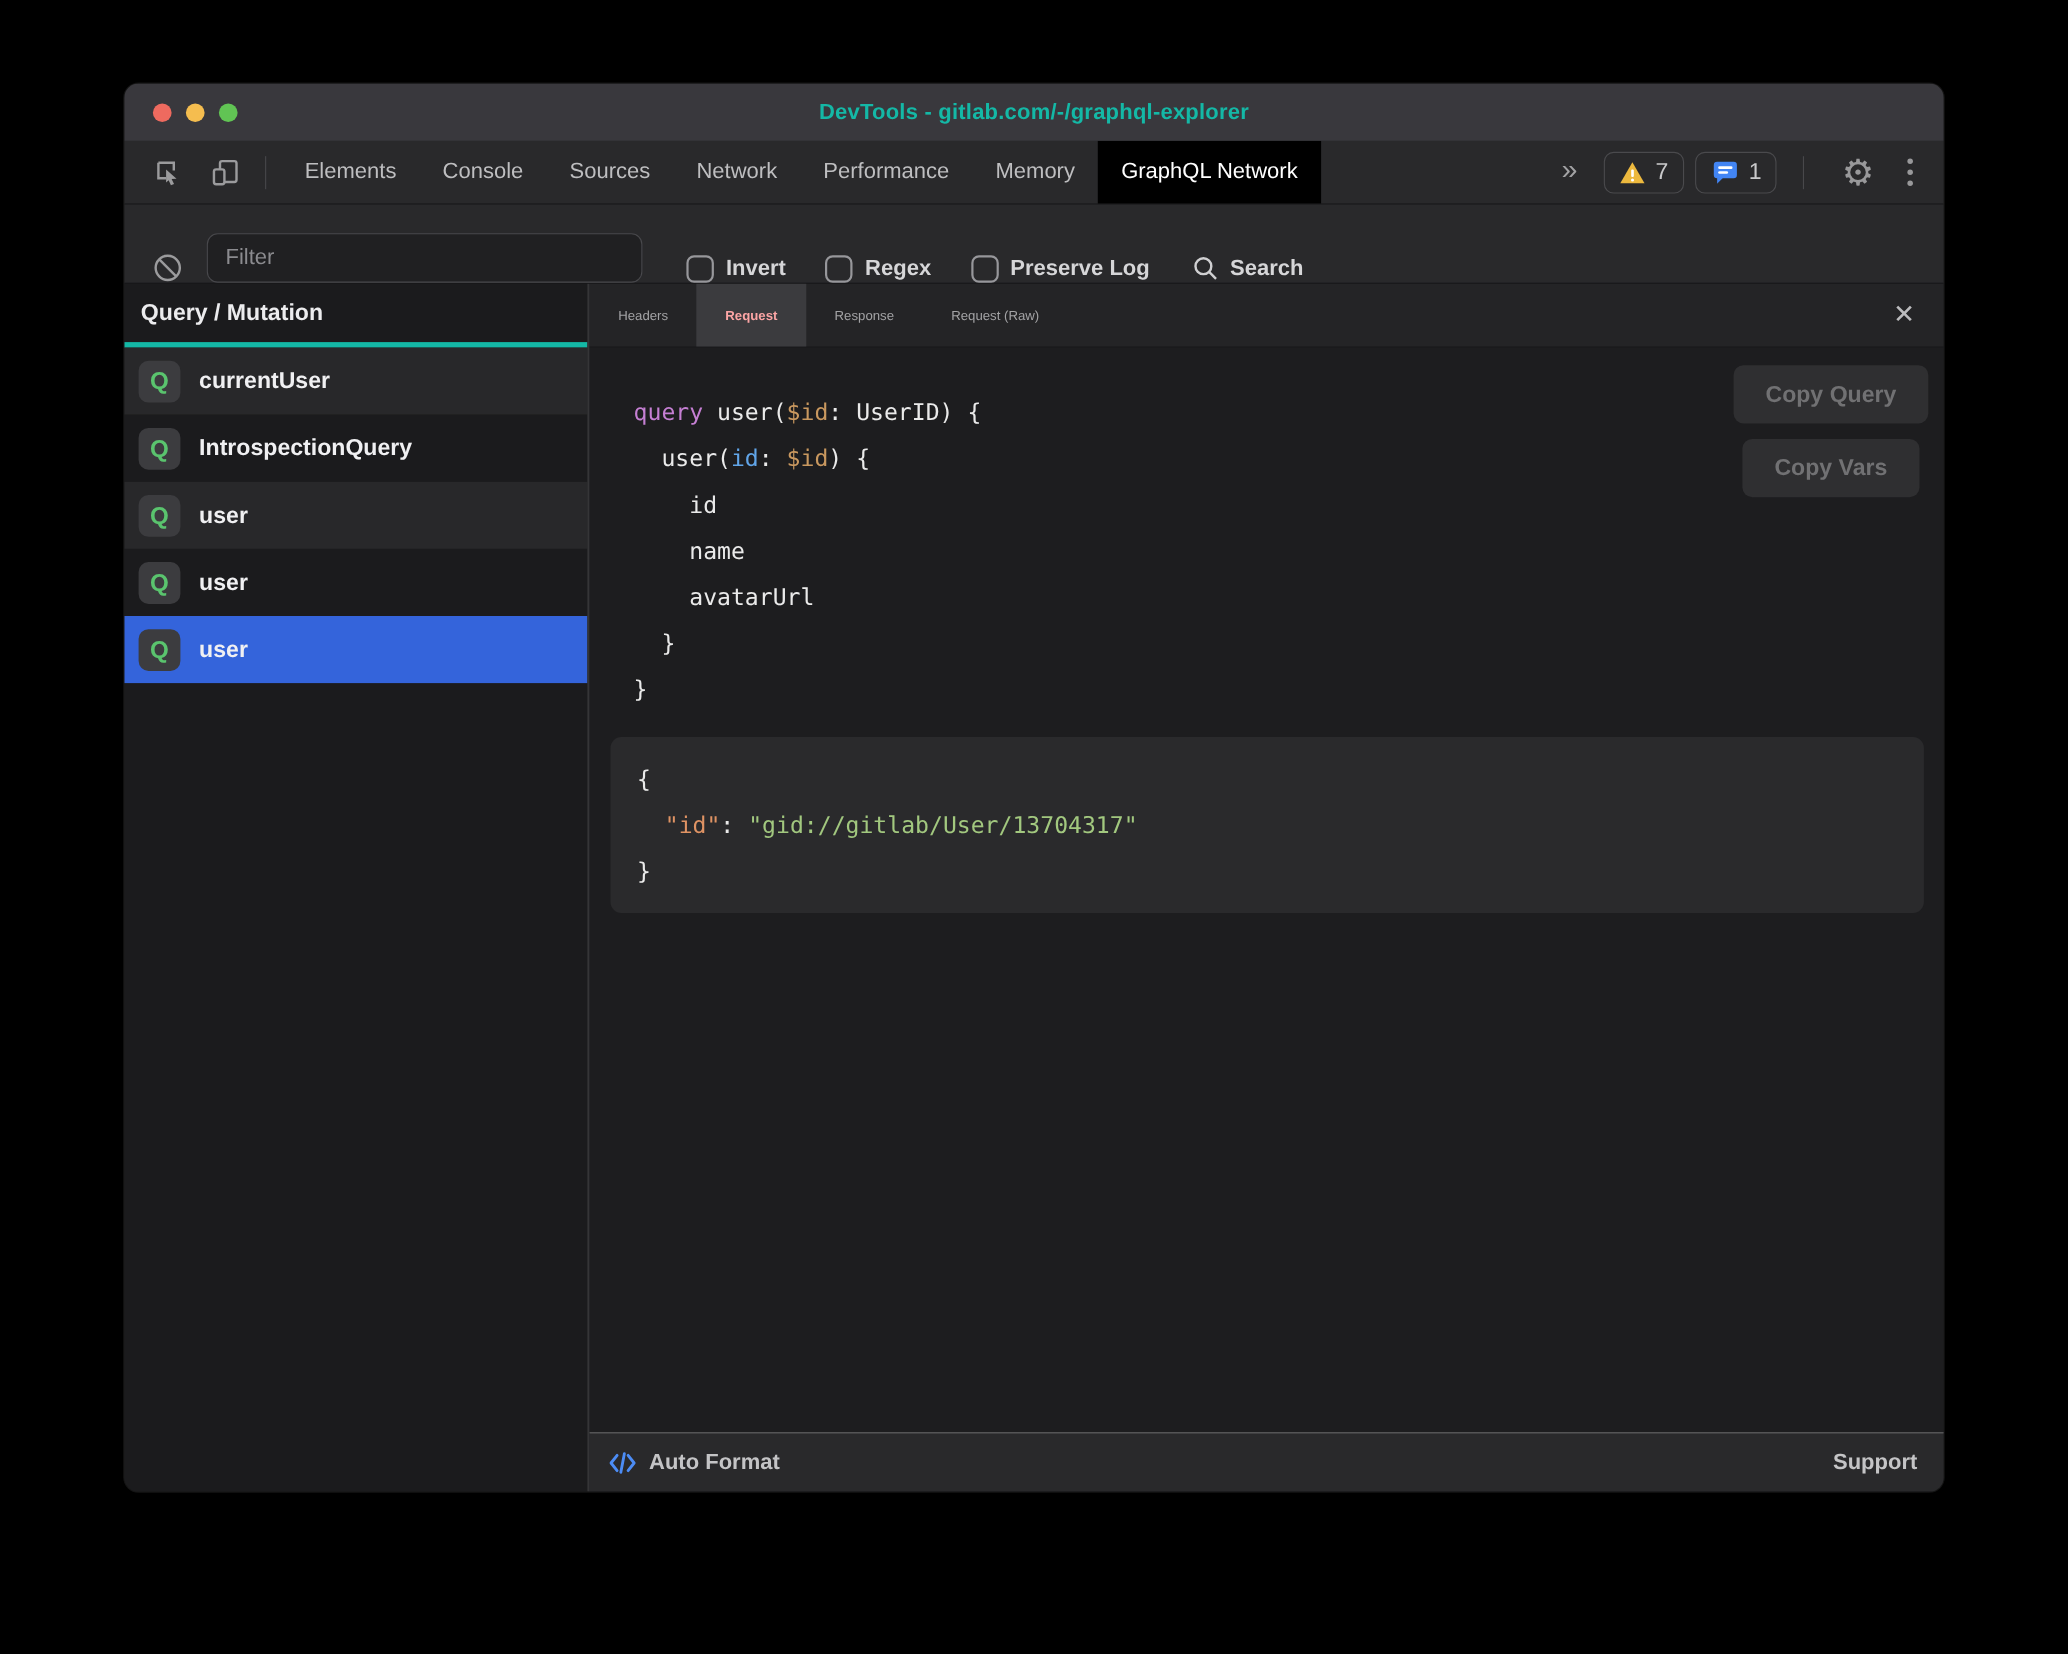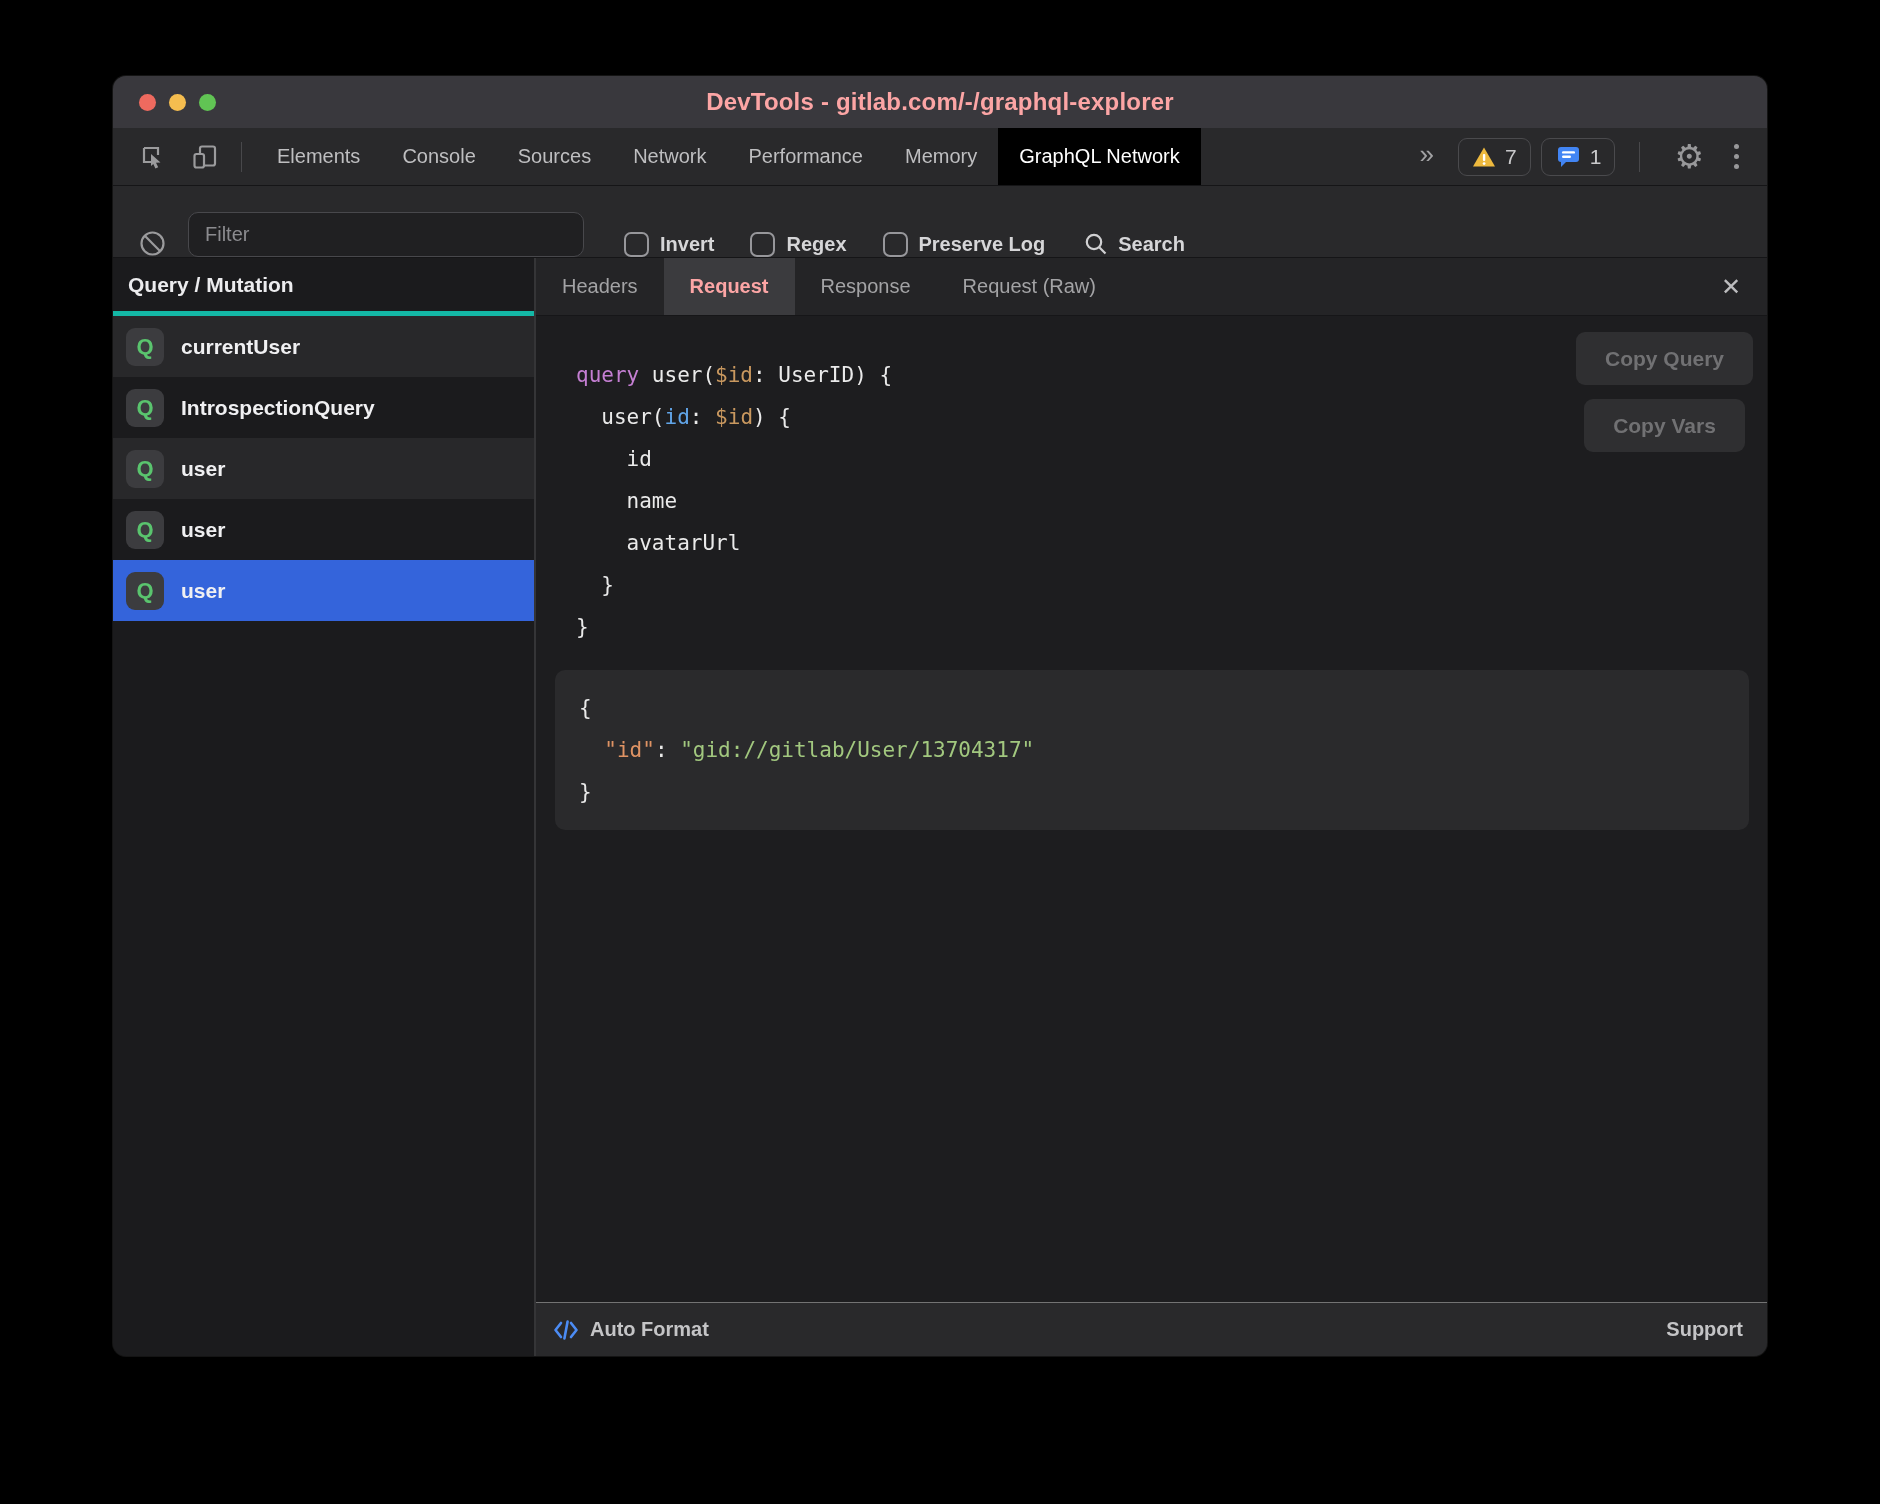--- a/index.html
+++ b/index.html
@@ -10,21 +10,21 @@
             background:#1d1d1f; border-radius:13px; overflow:hidden;
             box-shadow:0 0 0 1px rgba(255,255,255,0.08), 0 30px 80px rgba(0,0,0,0.8);
             display:flex; flex-direction:column; }
 
   
   .titlebar { height:52px; background:#39383d; flex:0 0 auto; position:relative;
               display:flex; align-items:center; justify-content:center; }
   .traffic { position:absolute; left:26px; top:0; height:100%; display:flex; align-items:center; gap:13px; }
   .light { width:17px; height:17px; border-radius:50%; }
   .light.red { background:#ee6a5f; } .light.yellow { background:#f5bd4f; } .light.green { background:#61c454; }
-  .title-text { font-size:24px; font-weight:700; color:#fca5a5; letter-spacing:0.2px; }
+  .title-text { font-size:20px; font-weight:700; color:#14b8a6; letter-spacing:0.2px; }
 
   
   .toolbar { height:58px; background:#29292b; border-bottom:1px solid #151517;
              display:flex; align-items:stretch; flex:0 0 auto; }
   .tool-icons { display:flex; align-items:center; gap:24px; padding:0 8px 0 26px; }
   .vsep { width:1px; height:30px; background:#48484b; align-self:center; margin:0 14px; }
   .main-tabs { display:flex; align-items:stretch; }
   .main-tabs .tab { display:flex; align-items:center; padding:0 21px; font-size:20px;
                     color:#bebec0; white-space:nowrap; cursor:default; }
   .main-tabs .tab.active { background:var(--active-tab-bg); color:#ffffff; }
@@ -61,21 +61,21 @@
   .side-row:nth-child(odd) { background:#28282a; }
   .side-row:nth-child(even) { background:#1b1b1d; }
   .side-row.active { background:var(--accent-selected) !important; }
   .q-badge { width:38px; height:38px; border-radius:9px; background:#3c3c3f; color:#5ac46e;
              font-size:22px; font-weight:700; display:flex; align-items:center; justify-content:center; }
   .side-label { font-size:21px; font-weight:700; color:#f0f0f2;text-align:right; }
 
   .panel { flex:1; border-left:2px solid #353537; display:flex; flex-direction:column; min-width:0; }
   .detail-tabs { height:58px; background:#242426; border-bottom:1px solid #161618;
                  display:flex; align-items:stretch; flex:0 0 auto; }
-  .detail-tabs .dtab { display:flex; align-items:center; padding:0 26px; font-size:20px;
+  .detail-tabs .dtab { display:flex; align-items:center; padding:0 26px; font-size:12px;
                        color:#a3a3a5; white-space:nowrap; }
   .detail-tabs .dtab.active { background:#3b3b3e; color:#fca5a5; font-weight:700; }
   .close-x { margin-left:auto; display:flex; align-items:center; padding-right:26px;
              color:#bcbcbe; font-size:24px; }
 
   .detail-body { flex:1; position:relative; background:#1d1d1f; overflow:hidden; }
   .code-block { font-family:"DejaVu Sans Mono", monospace; font-size:21px; line-height:42px; white-space:pre; }
   .query-area { padding:38px 0 0 40px; }
   .tok-keyword { color:var(--code-keyword); }
   .tok-variable { color:var(--code-variable); }

